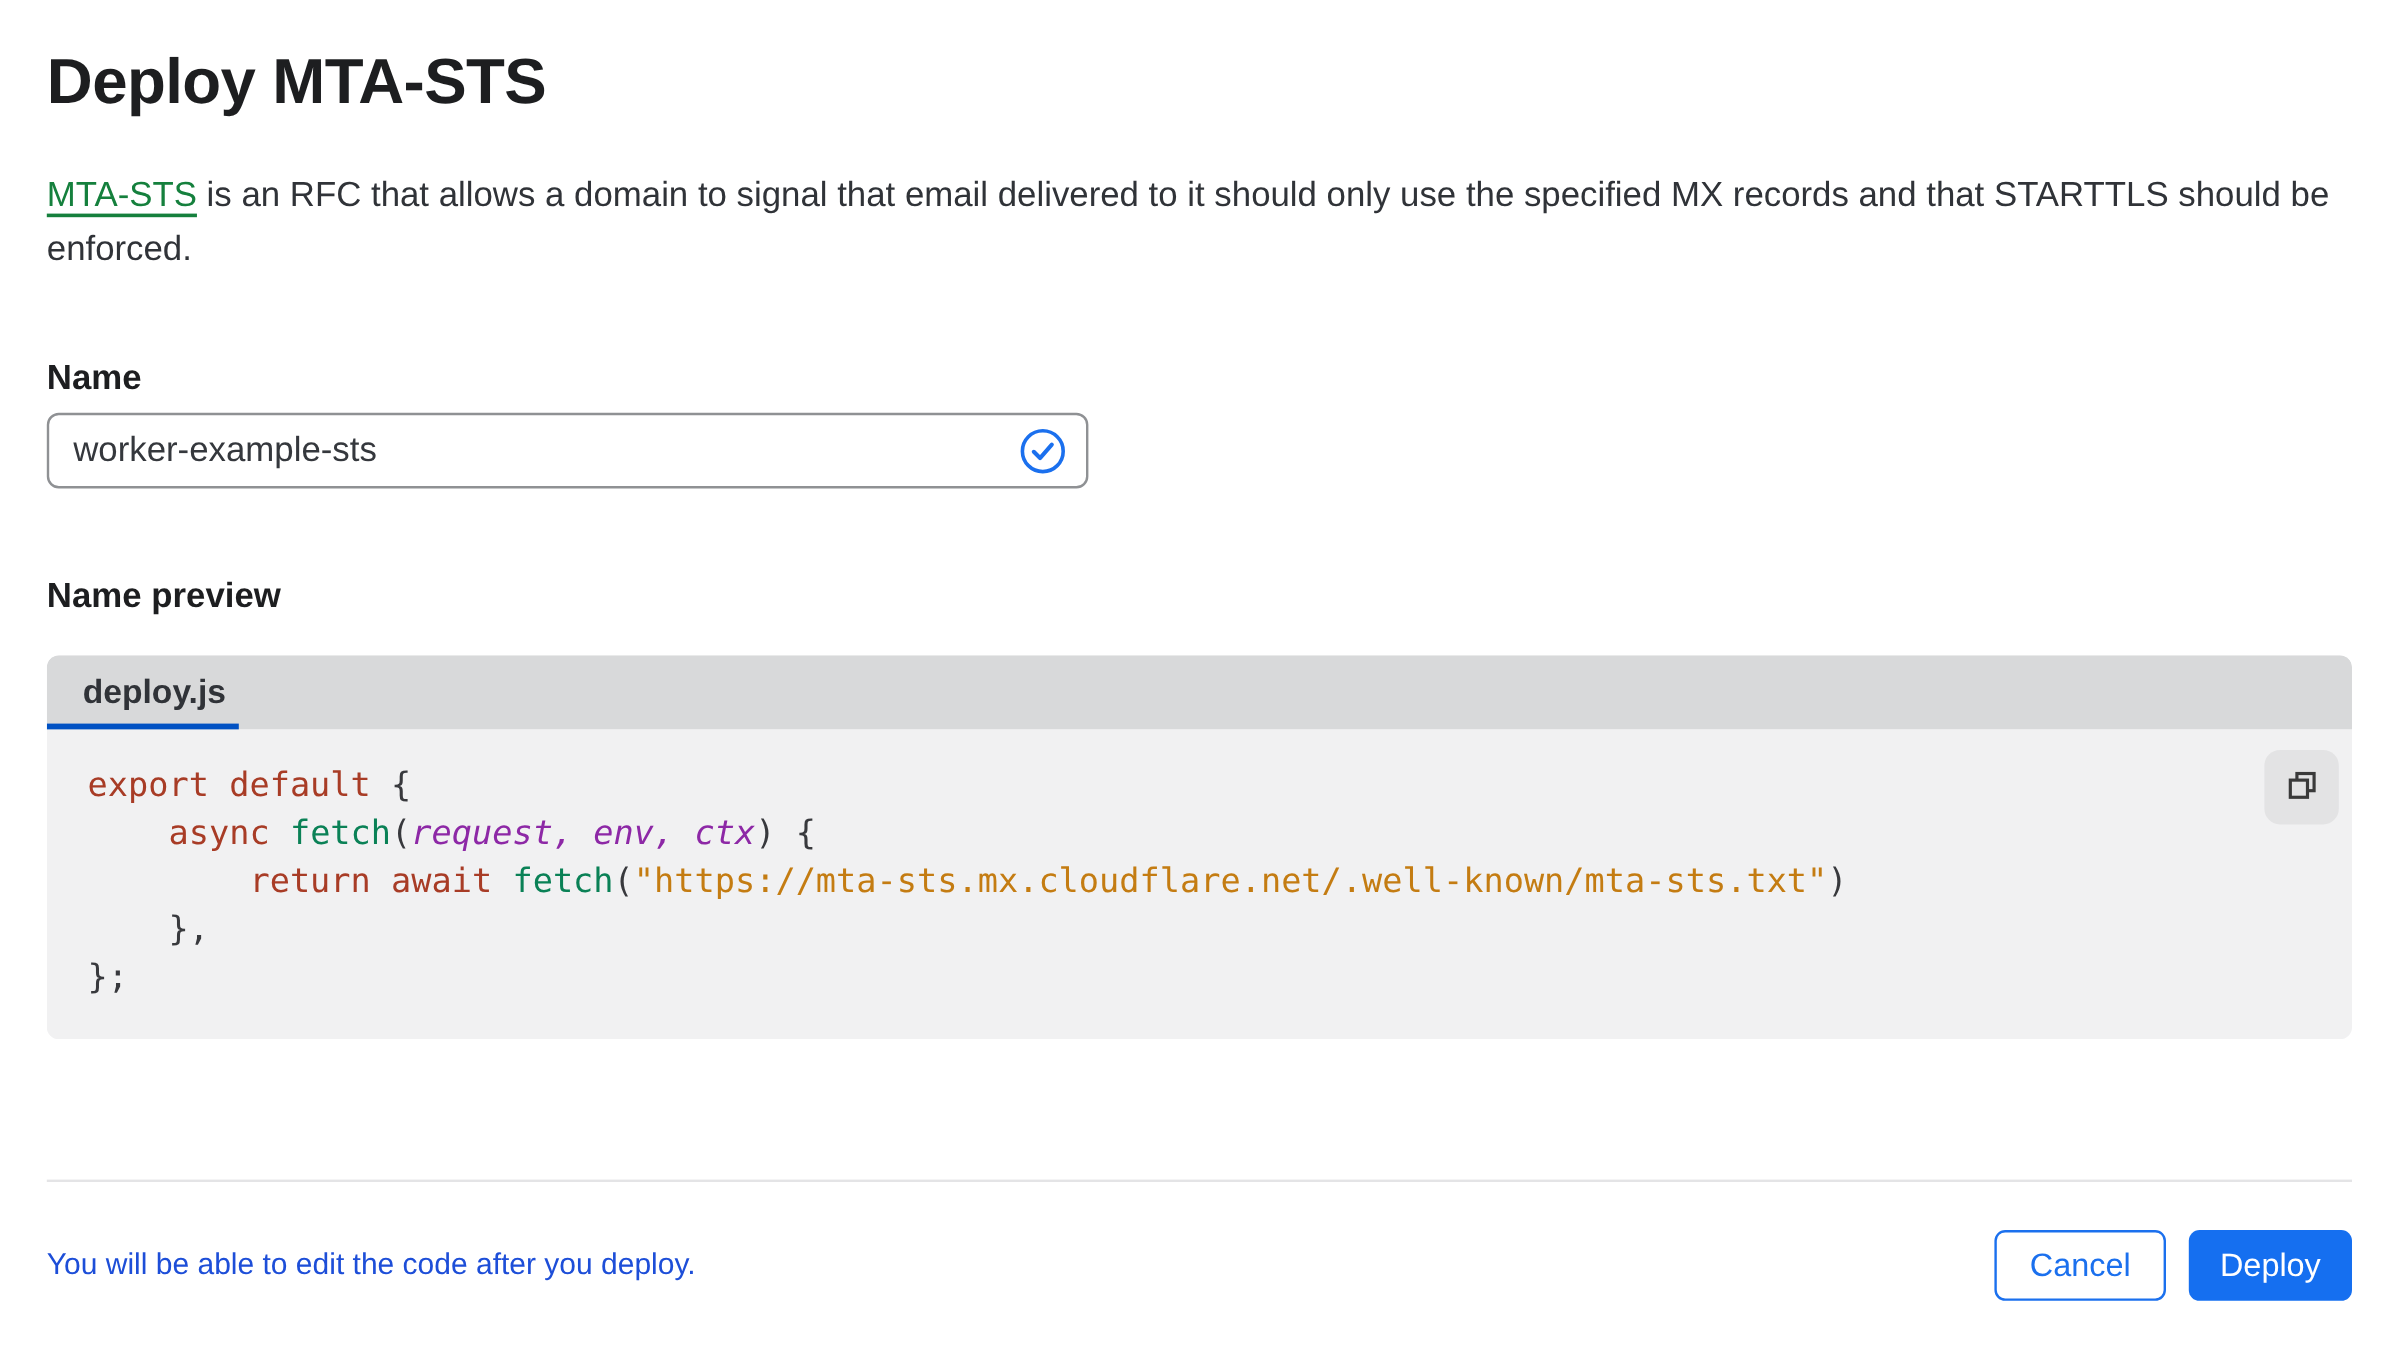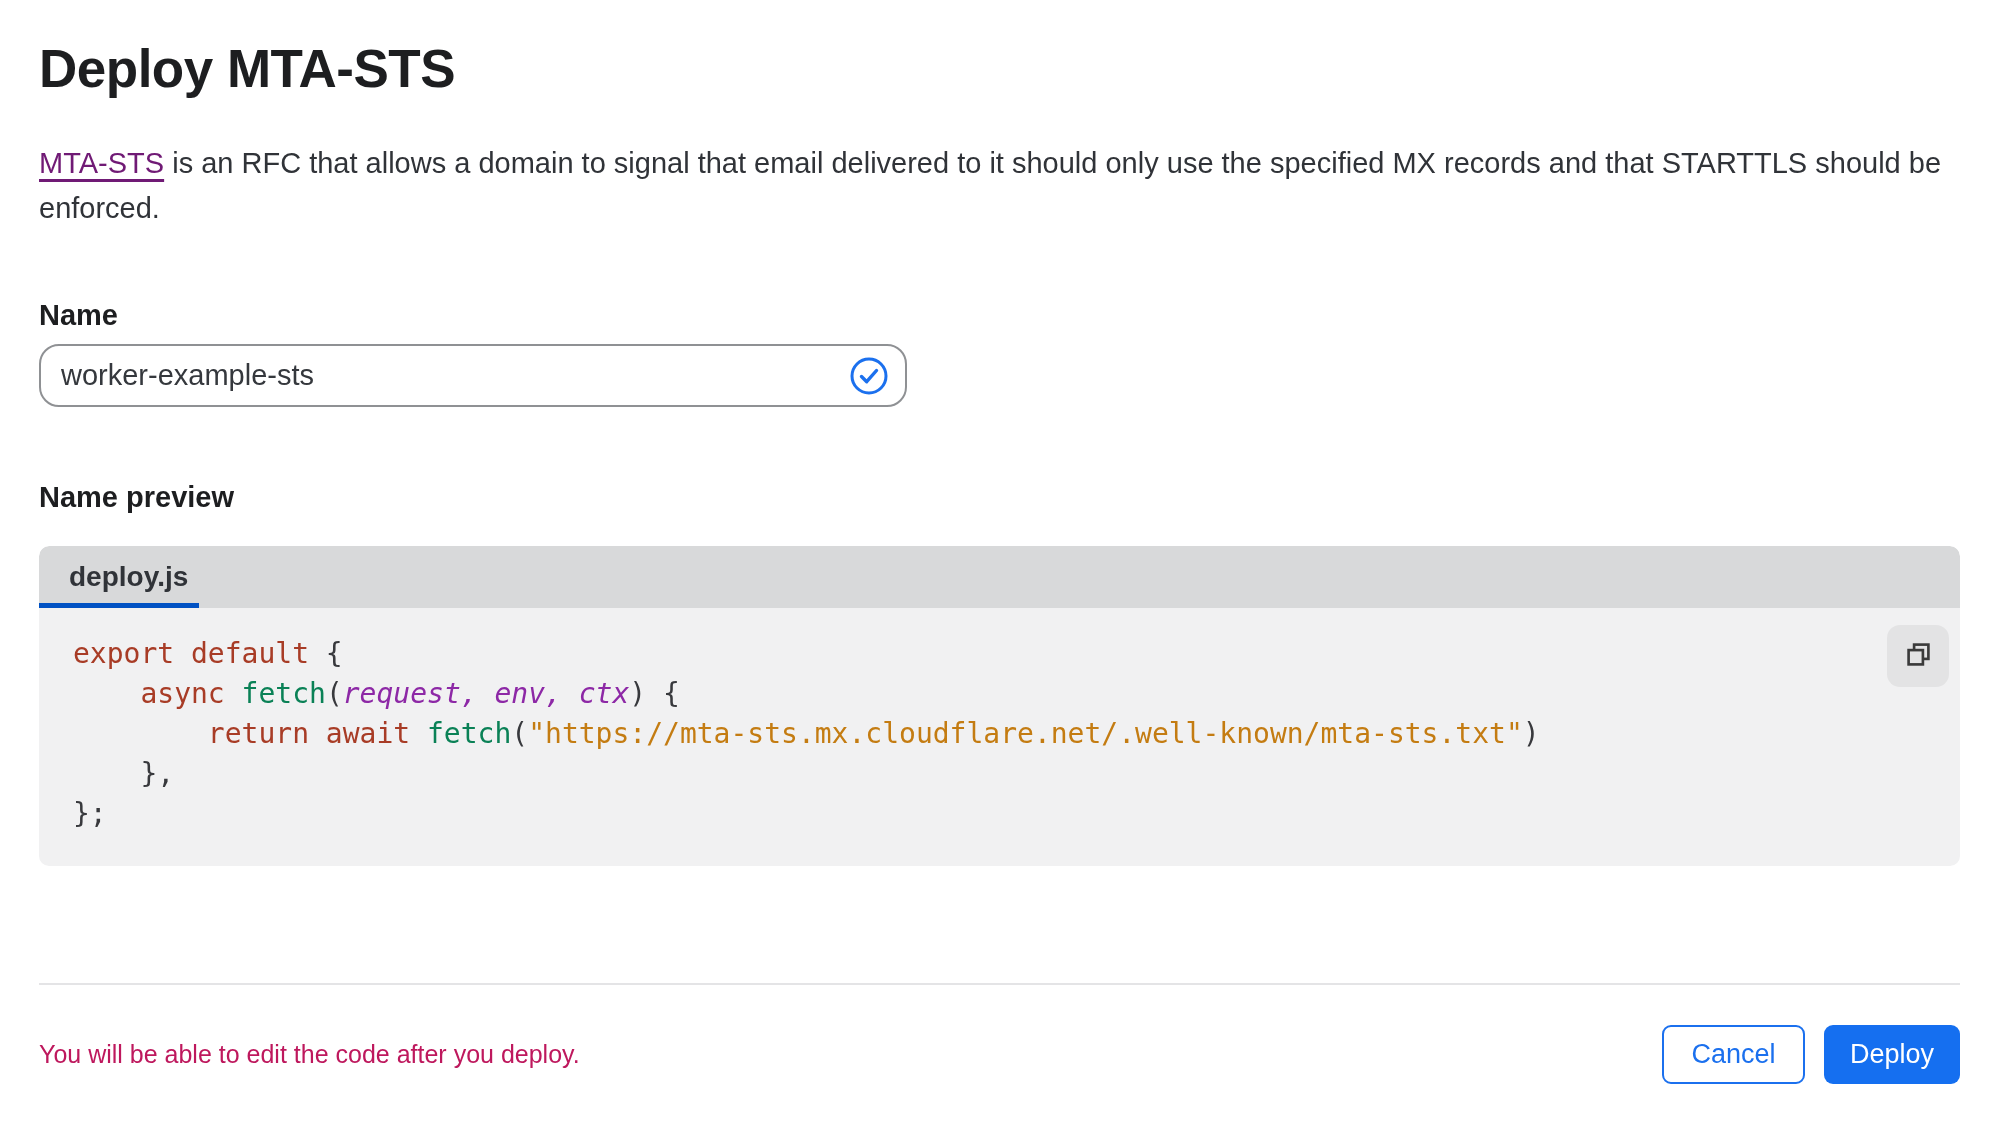--- a/index.html
+++ b/index.html
@@ -19,36 +19,36 @@
     color: #1d1e20;
   }
 
   .desc {
     margin: 42px 0 0 0;
     font-size: 29px; line-height: 45px;
     color: #303338;
     max-width: 1905px;
   }
   .desc a {
-    color: #701a75;
+    color: #15803d;
     text-decoration-thickness: 2.5px;
     text-underline-offset: 6px;
     cursor: pointer;
   }
 
   .field-label {
     margin-top: 68px;
     font-size: 29px; font-weight: 700;
     color: #1d1e20;
   }
 
   .input-wrap { position: relative; width: 868px; height: 63px; margin-top: 12px; }
   .text-input {
     width: 100%; height: 100%;
-    border: 2px solid #8f9194; border-radius: 20px;
+    border: 2px solid #8f9194; border-radius: 10px;
     padding: 0 78px 0 20px;
     font-family: "Liberation Sans", sans-serif;
     font-size: 29px; color: #35383d;
     background: #fff; outline: none;
   }
   .valid-icon {
     position: absolute; right: 18px; top: 50%;
     transform: translateY(-50%);
     width: 40px; height: 40px; display: block;
   }
@@ -107,21 +107,21 @@
   .footer-divider {
     margin-top: 117px;
     height: 2px; background: #e4e4e6;
     width: 1921px;
   }
   .footer {
     margin-top: 40px;
     display: flex; align-items: center; justify-content: space-between;
     width: 1921px;
   }
-  .footer-note { font-size: 25px; color: #be185d; }
+  .footer-note { font-size: 25px; color: #1d4ed8; }
   .footer-actions { display: flex; align-items: center; }
   .btn {
     height: 59px;
     border-radius: 9px;
     font-family: "Liberation Sans", sans-serif;
     font-size: 27px;
     cursor: pointer;
     display: flex; align-items: center; justify-content: center;
   }
   .btn-outline {

